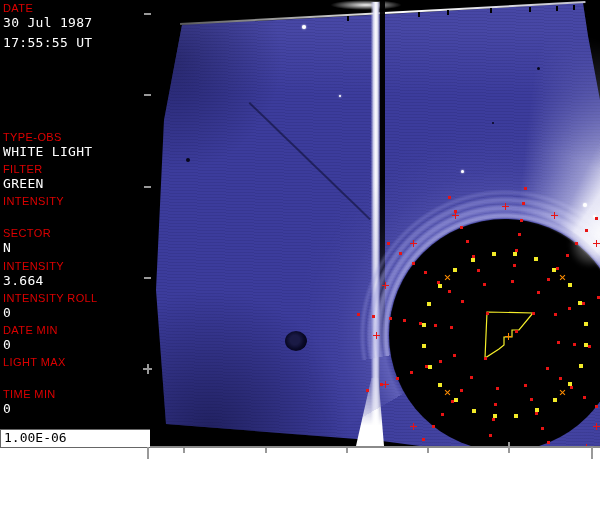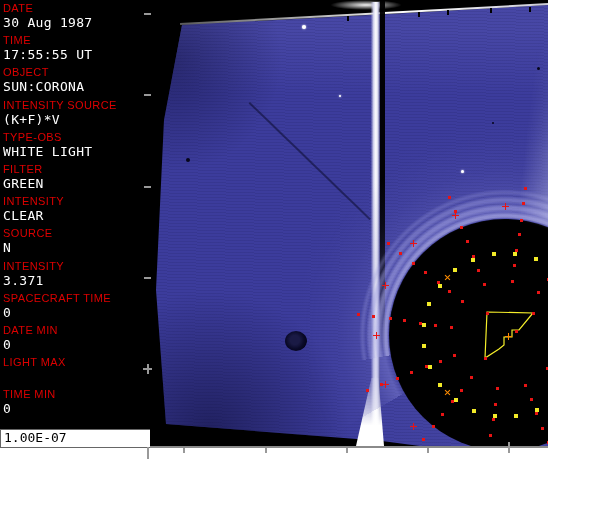--- a/index.html
+++ b/index.html
@@ -1,16 +1,16 @@
 <!DOCTYPE html>
 <html><head>
 <meta charset="utf-8">
 <style>
   html,body{margin:0;padding:0;background:#fff;}
-  #app{position:relative;width:548px;height:512px;background:#e5e5e5;overflow:hidden;
+  #app{position:relative;width:600px;height:512px;background:#e5e5e5;overflow:hidden;
        font-family:"Liberation Sans",sans-serif;}
   
   #top{position:absolute;left:0;top:0;width:600px;height:448px;background:#000;}
   
   #sidebar{position:absolute;left:0;top:0;width:150px;height:448px;background:#000;}
   .field{position:absolute;left:3px;width:146px;}
   .field-label{font-size:11px;letter-spacing:.4px;color:#dd0000;white-space:nowrap;}
   .field-value{font-family:"DejaVu Sans Mono",monospace;font-size:13px;letter-spacing:.3px;
                color:#fff;margin-top:1px;white-space:nowrap;}
   .value-box{position:absolute;left:0;top:429px;width:151px;height:17px;background:#fff;
@@ -74,70 +74,60 @@
   #frame-line{position:absolute;left:150px;top:446px;width:450px;height:2px;background:#8a8a8a;}
 </style>
 </head>
 <body>
 
 <div id="app">
   <div id="top">
     <div id="sidebar">
         <div class="field" style="top: 2px;">
           <div class="field-label" style="color: rgb(221, 0, 0);">DATE</div>
-          <div class="field-value" style="color: rgb(255, 255, 255);">30 Aug 1987</div>
+          <div class="field-value" style="color: rgb(255, 255, 255);">30 Jul 1987</div>
         </div>
         <div class="field" style="top: 34px;">
-          <div class="field-label" style="color: rgb(221, 0, 0);">TIME</div>
           <div class="field-value" style="color: rgb(255, 255, 255);">17:55:55 UT</div>
-        </div>
-        <div class="field" style="top: 66px;">
-          <div class="field-label" style="color: rgb(221, 0, 0);">OBJECT</div>
-          <div class="field-value" style="color: rgb(255, 255, 255);">SUN:CORONA</div>
-        </div>
-        <div class="field" style="top: 99px;">
-          <div class="field-label" style="color: rgb(221, 0, 0);">INTENSITY SOURCE</div>
-          <div class="field-value" style="color: rgb(255, 255, 255);">(K+F)*V</div>
         </div>
         <div class="field" style="top: 131px;">
           <div class="field-label" style="color: rgb(221, 0, 0);">TYPE-OBS</div>
           <div class="field-value" style="color: rgb(255, 255, 255);">WHITE LIGHT</div>
         </div>
         <div class="field" style="top: 163px;">
           <div class="field-label" style="color: rgb(221, 0, 0);">FILTER</div>
           <div class="field-value" style="color: rgb(255, 255, 255);">GREEN</div>
         </div>
         <div class="field" style="top: 195px;">
           <div class="field-label" style="color: rgb(221, 0, 0);">INTENSITY</div>
-          <div class="field-value" style="color: rgb(255, 255, 255);">CLEAR</div>
         </div>
         <div class="field" style="top: 227px;">
-          <div class="field-label" style="color: rgb(221, 0, 0);">SOURCE</div>
+          <div class="field-label" style="color: rgb(221, 0, 0);">SECTOR</div>
           <div class="field-value" style="color: rgb(255, 255, 255);">N</div>
         </div>
         <div class="field" style="top: 260px;">
           <div class="field-label" style="color: rgb(221, 0, 0);">INTENSITY</div>
-          <div class="field-value" style="color: rgb(255, 255, 255);">3.371</div>
+          <div class="field-value" style="color: rgb(255, 255, 255);">3.664</div>
         </div>
         <div class="field" style="top: 292px;">
-          <div class="field-label" style="color: rgb(221, 0, 0);">SPACECRAFT TIME</div>
+          <div class="field-label" style="color: rgb(221, 0, 0);">INTENSITY ROLL</div>
           <div class="field-value" style="color: rgb(255, 255, 255);">0</div>
         </div>
         <div class="field" style="top: 324px;">
           <div class="field-label" style="color: rgb(221, 0, 0);">DATE MIN</div>
           <div class="field-value" style="color: rgb(255, 255, 255);">0</div>
         </div>
         <div class="field" style="top: 356px;">
           <div class="field-label" style="color: rgb(221, 0, 0);">LIGHT MAX</div>
         </div>
         <div class="field" style="top: 388px;">
           <div class="field-label" style="color: rgb(221, 0, 0);">TIME MIN</div>
           <div class="field-value" style="color: rgb(255, 255, 255);">0</div>
         </div>
-        <div class="value-box">1.00E-07</div>
+        <div class="value-box">1.00E-06</div>
       </div>
 
     <div id="frame">
       <div class="blue-quad"></div>
       <div class="dark-streak"></div>
       <div class="top-edge"></div>
       <div class="top-edge-glow"></div>
       <div class="sunspot"></div>
       <div class="pylon-white"></div>
       <div class="pylon-gap"></div>

